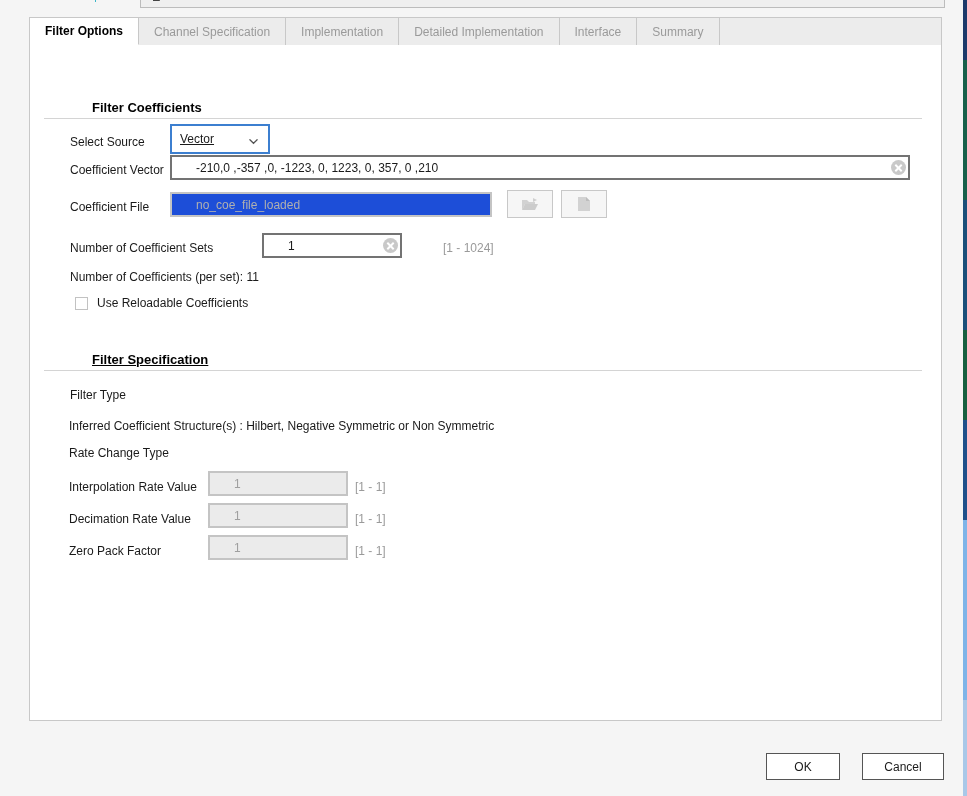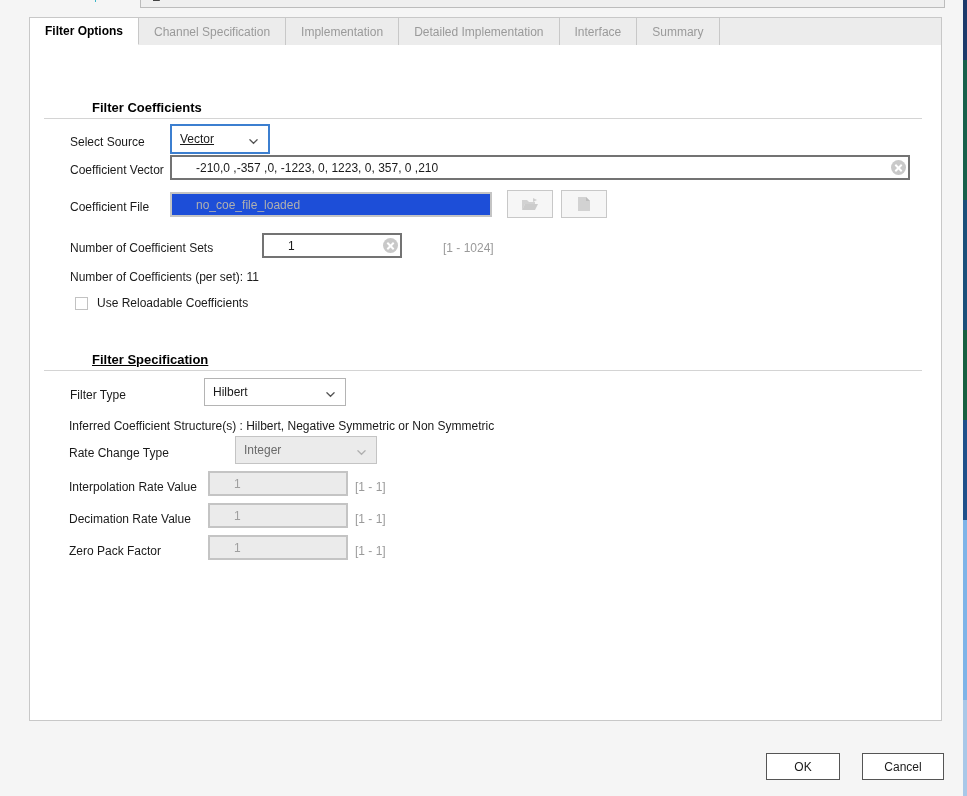--- a/index.html
+++ b/index.html
@@ -335,36 +335,24 @@
 
     <div class="cbx-row" style="left:45px; top:251px;">
       <span class="cbx"></span>
       <span class="cbx-label">Use Reloadable Coefficients</span>
     </div>
 
     <div class="section-title" style="left:14px; top:307px;text-decoration:underline;">Filter Specification</div>
     <div class="section-rule" style="left:14px; top:325px; width:878px;"></div>
 
     <div class="fld-label" style="left:40px; top:343px;">Filter Type</div>
-    <div class="combo" style="left:174px; top:333px; width:142px; height:28px;">
-      <span>Hilbert</span>
-      <svg class="chev" viewBox="0 0 10 10">
-        <path d="M1 3 L5 7 L9 3" stroke="#555555" stroke-width="1.4" fill="none" stroke-linecap="round"></path>
-      </svg>
-    </div>
 
     <div class="static-text" style="left:39px; top:374px;">Inferred Coefficient Structure(s) : Hilbert, Negative Symmetric or Non Symmetric</div>
 
     <div class="fld-label" style="left:39px; top:401px;">Rate Change Type</div>
-    <div class="combo disabled" style="left:205px; top:391px; width:142px; height:28px;">
-      <span>Integer</span>
-      <svg class="chev" viewBox="0 0 10 10">
-        <path d="M1 3 L5 7 L9 3" stroke="#b0b0b0" stroke-width="1.4" fill="none" stroke-linecap="round"></path>
-      </svg>
-    </div>
 
     <div class="fld-label" style="left:39px; top:435px;">Interpolation Rate Value</div>
     <div class="txt disabled" style="left:178px; top:426px; width:140px; height:25px;">
       <span>1</span>
     </div>
     <div class="range-hint" style="left:325px; top:435px;">[1 - 1]</div>
 
     <div class="fld-label" style="left:39px; top:467px;">Decimation Rate Value</div>
     <div class="txt disabled" style="left:178px; top:458px; width:140px; height:25px;">
       <span>1</span>

